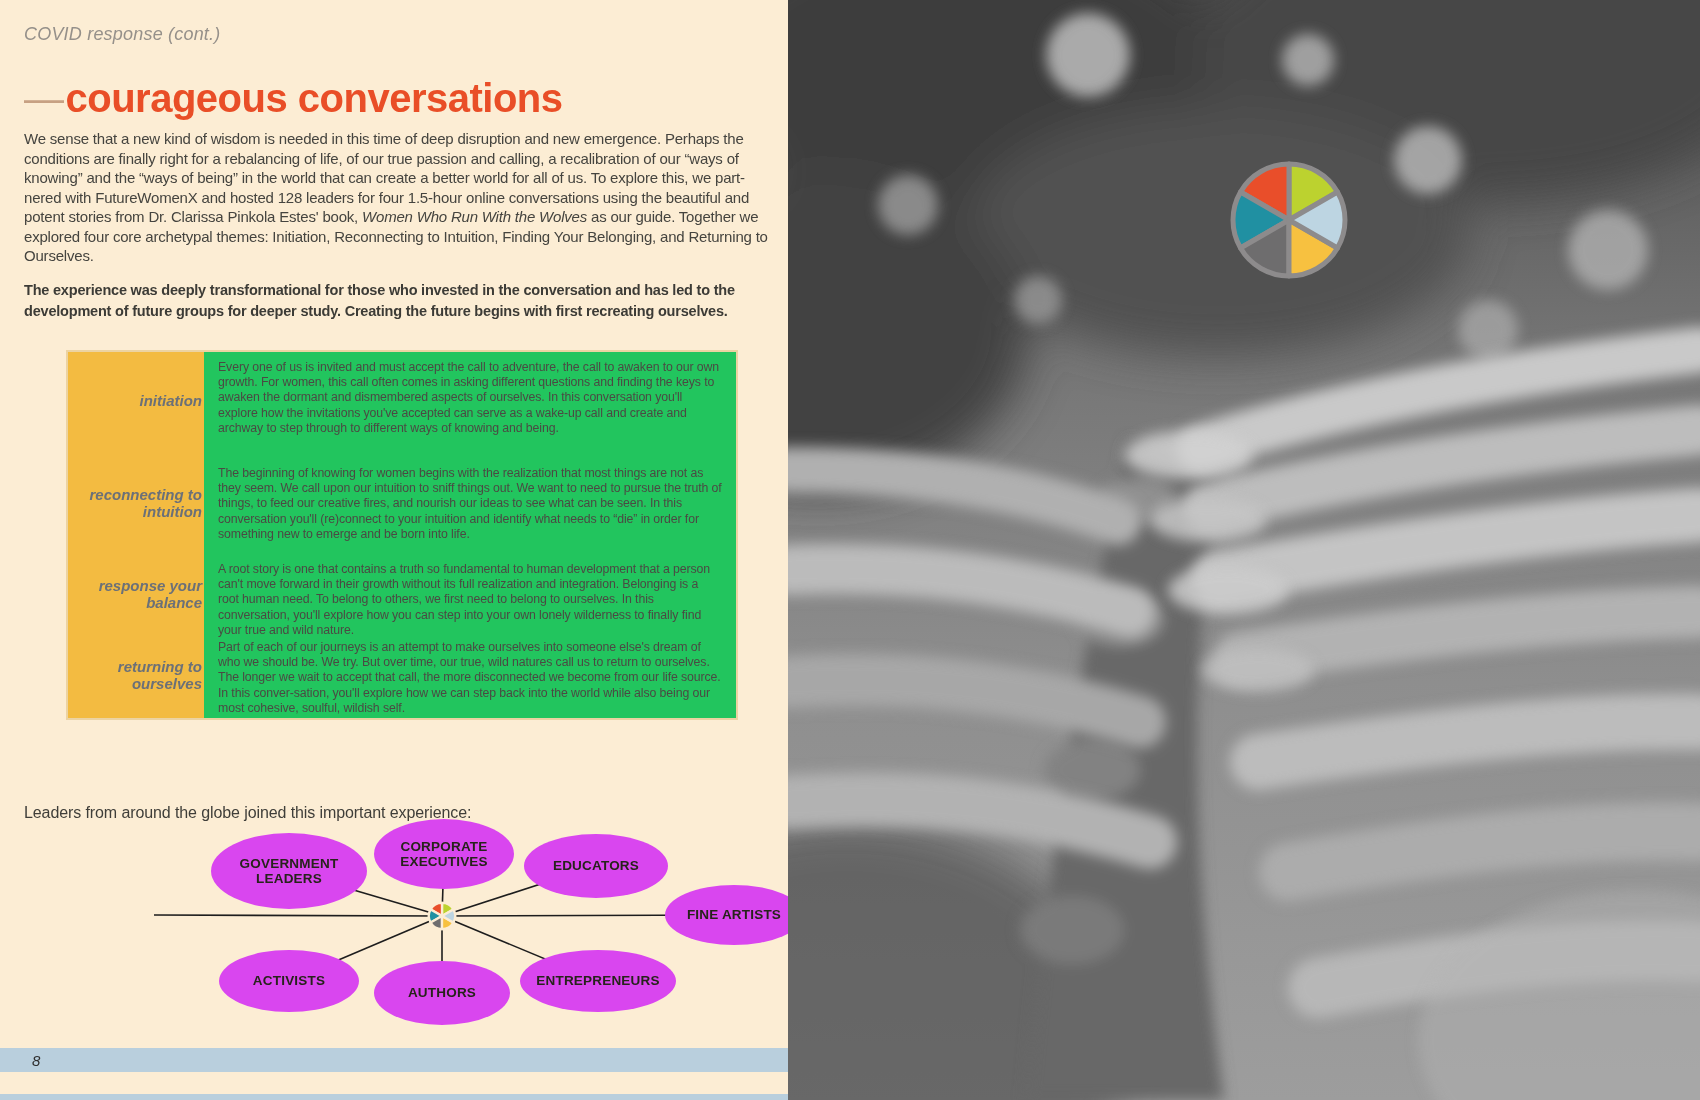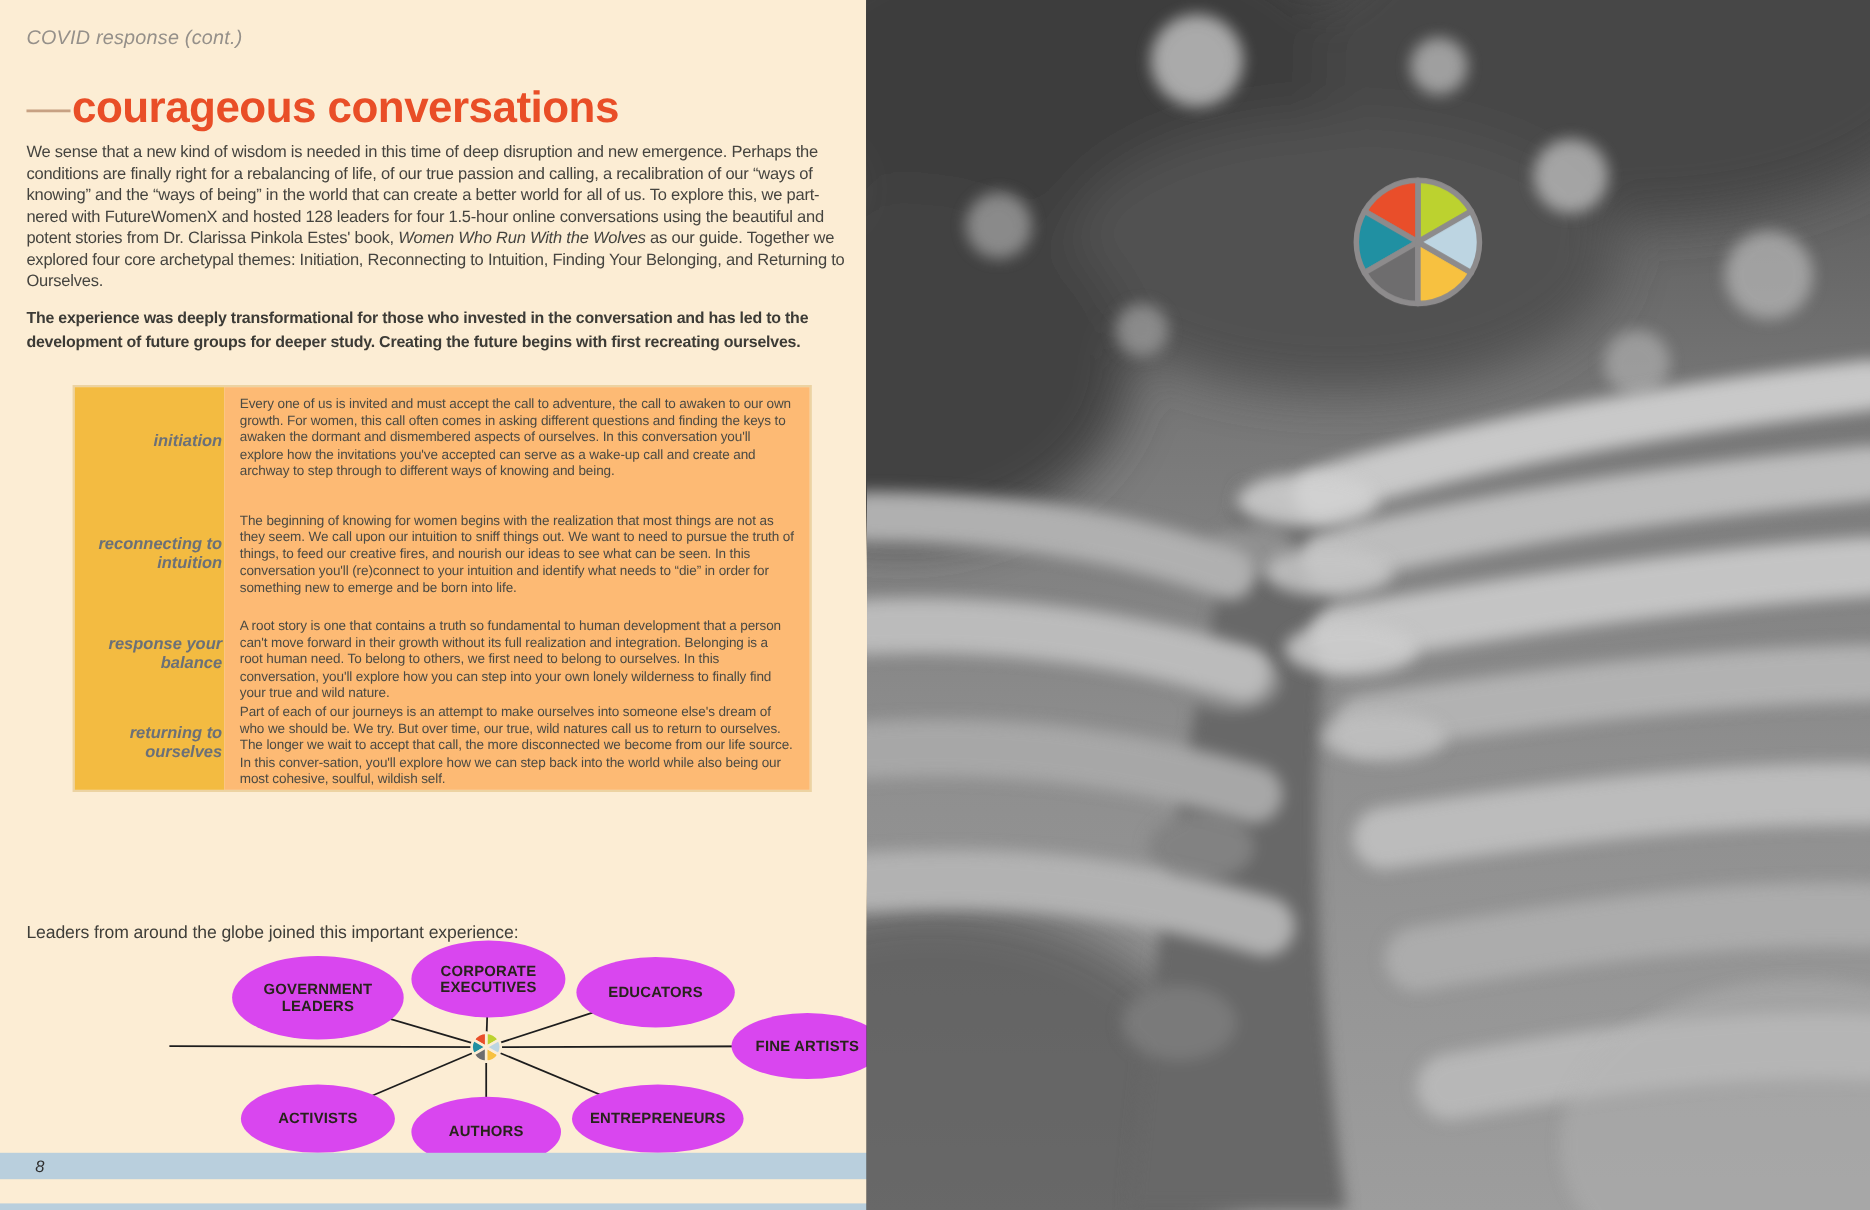--- a/index.html
+++ b/index.html
@@ -13,30 +13,30 @@
             letter-spacing:-.5px;color:#e94e27;}
   .headline .dash{color:#c7a183;font-weight:normal;margin-right:2px;}
   .intro{margin-top:8px;font-size:15px;line-height:19.5px;color:#45443f;letter-spacing:-.2px;}
   .intro em{font-style:italic;}
   .callout{margin-top:14px;font-size:14.5px;line-height:21px;font-weight:bold;
            color:#3c3b36;letter-spacing:-.2px;width:740px;}
   
   .themes{margin:28px 0 0 42px;width:672px;display:flex;border:2px solid #ecd3a2;
           box-sizing:border-box;background:#f9ead0;}
   .themes-labels{width:136px;background:#f3bb41;flex-shrink:0;display:flex;flex-direction:column;}
-  .themes-texts{flex:1;display:flex;flex-direction:column;background:#fdba74;}
+  .themes-texts{flex:1;display:flex;flex-direction:column;background:#22c55e;}
   .lbl{display:flex;align-items:center;justify-content:flex-end;text-align:right;
        padding-right:2px;font-weight:bold;font-style:italic;font-size:15px;
        line-height:17px;color:#6b7078;box-sizing:border-box;}
   .txt{padding:0 14px;font-size:12.3px;line-height:15.4px;color:#4b4a43;
        letter-spacing:-.1px;box-sizing:border-box;}
   .r1{height:98px;} .r2{height:106px;} .r3{height:76px;} .r4{height:86px;}
   .t1{padding-top:8px;} .t2{padding-top:16px;} .t3{padding-top:6px;} .t4{padding-top:8px;}
   
-  .leaders-heading{margin-top:120px;font-size:16px;color:#3f3e39;letter-spacing:-.1px;}
+  .leaders-heading{margin-top:84px;font-size:16px;color:#3f3e39;letter-spacing:-.1px;}
   .diagram{position:relative;margin:4px 0 0 0;width:760px;height:215px;}
   .diagram svg{position:absolute;left:0;top:0;}
   .node{position:absolute;background:#d946ef;border-radius:50%;display:flex;
         align-items:center;justify-content:center;text-align:center;
         font-weight:bold;font-size:13.5px;line-height:15px;color:#27231b;
         letter-spacing:.2px;padding:0 10px;box-sizing:border-box;}
   .n-gov  {left:187px;top:7px;  width:156px;height:76px;}
   .n-corp {left:350px;top:-7px; width:140px;height:70px;}
   .n-edu  {left:500px;top:8px;  width:144px;height:64px;}
   .n-psy  {left:53px; top:58px; width:154px;height:62px;}

